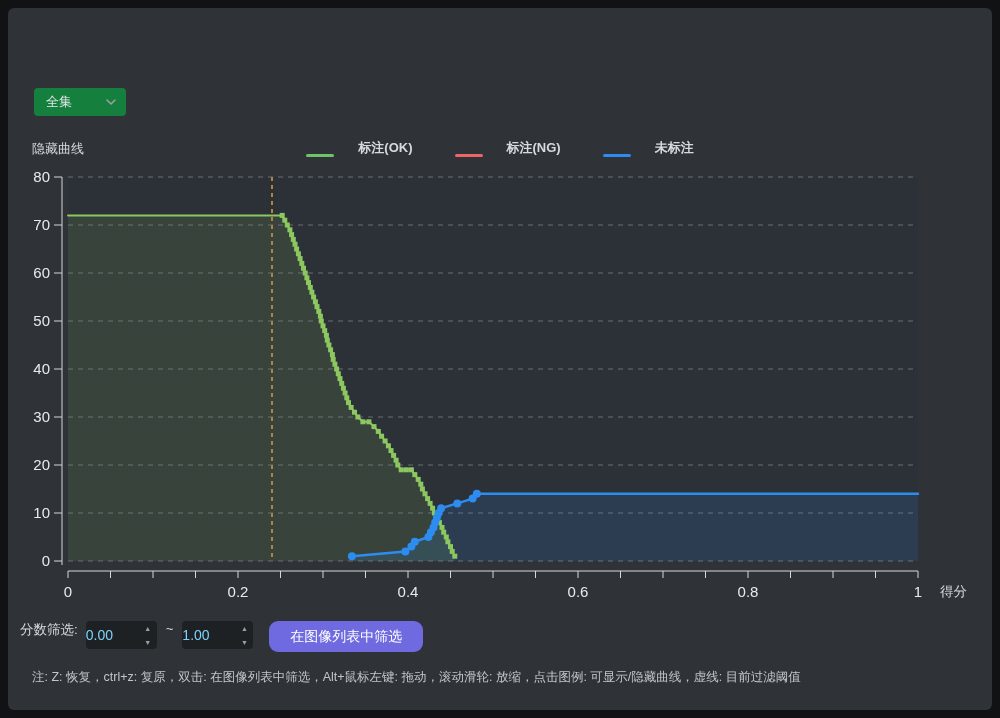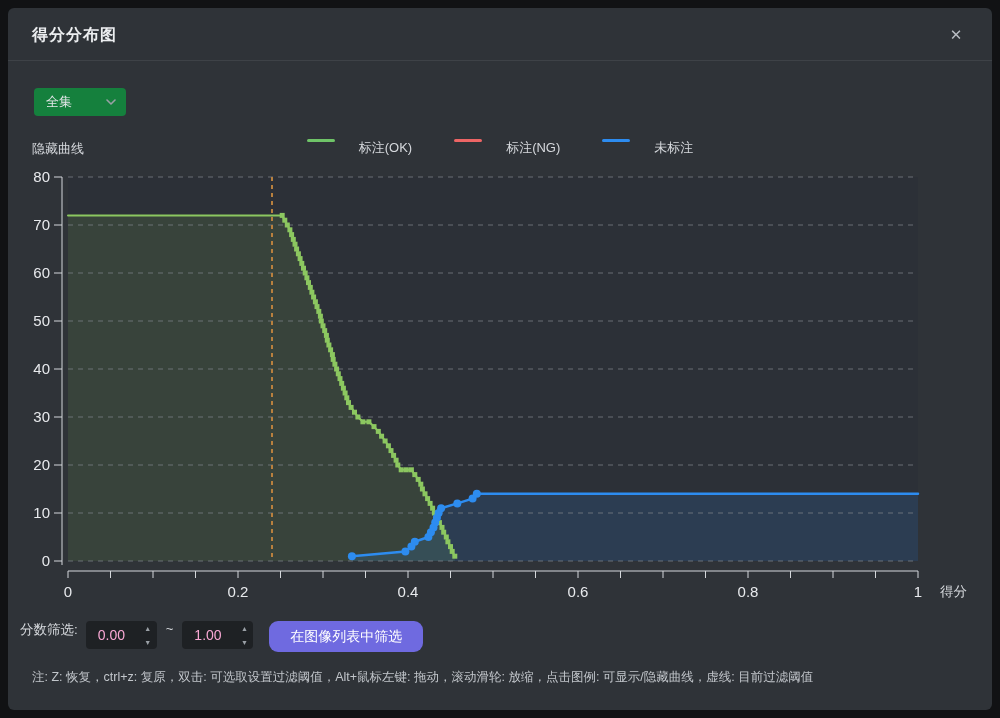--- a/index.html
+++ b/index.html
@@ -5,43 +5,39 @@
   * { margin:0; padding:0; box-sizing:border-box; }
   html,body { width:1000px; height:718px; background:#111214; font-family:"Liberation Sans","DejaVu Sans",sans-serif; overflow:hidden; }
   .modal { position:absolute; left:8px; top:8px; width:984px; height:702px; background:#2f3338; border-radius:6px; }
   .modal-header { position:absolute; top:0; left:0; right:0; height:53px; border-bottom:1px solid #3e4247; }
   .modal-title { position:absolute; left:24px; top:0; line-height:53px; font-size:16px; font-weight:700; color:#eceef0; letter-spacing:1px; }
   .close-btn { position:absolute; right:20px; top:0; width:32px; height:53px; line-height:53px; text-align:center; color:#b9bdc3; font-size:15px; cursor:pointer; }
   .dataset-select { position:absolute; left:26px; top:80px; width:92px; height:28px; background:#15803d; border-radius:4px; display:flex; align-items:center; justify-content:space-between; padding:0 10px 0 12px; cursor:pointer; }
   .dataset-select .val { color:#e4e6e9; font-size:13px; }
   .y-title { position:absolute; left:24px; top:132px; font-size:13px; color:#d6d9dd; }
   .legend { position:absolute; left:0; right:0; top:131px; display:flex; justify-content:center; gap:42px; }
-  .legend-item { display:flex; align-items:flex-start; gap:24px; cursor:pointer; }
+  .legend-item { display:flex; align-items:flex-end; gap:24px; cursor:pointer;font-weight:bold; }
   .legend-line { width:28px; height:3px; border-radius:2px; }
   .legend-label { font-size:13px; color:#d6d9dd; }
   svg.chart { position:absolute; left:0; top:0; }
   .filter-row { position:absolute; left:12px; top:613px; display:flex; align-items:flex-start; }
   .filter-label { font-size:13.5px; color:#d6d9dd; margin-right:8px; }
   .num-input { width:71px; height:28px; background:#1e2124; border-radius:4px; display:flex; align-items:stretch; overflow:hidden; }
-  .num-input input { flex:1; min-width:0; background:transparent; border:none; outline:none; color:#f9a8d4; font-size:14px; padding-left:12px; font-family:"Liberation Sans",sans-serif; }
+  .num-input input { flex:1; min-width:0; background:transparent; border:none; outline:none; color:#7dd3fc; font-size:14px; padding-left:0; font-family:"Liberation Sans",sans-serif; }
   .spinner { width:18px; display:flex; flex-direction:column; }
   .spinner span { flex:1; display:flex; align-items:center; justify-content:center; font-size:7px; color:#9aa0a6; cursor:pointer; }
   .tilde { color:#d6d9dd; font-size:13px; margin:0 9px; }
   .filter-btn { margin-left:16px; height:31px; padding:0 21px; background:#6f6ae0; border:none; border-radius:9px; color:#ffffff; font-size:14px; cursor:pointer; font-family:"Liberation Sans",sans-serif; }
   .footnote { position:absolute; left:24px; top:661px; font-size:12.5px; color:#c2c6cb; white-space:nowrap; }
 </style>
 </head>
 <body>
 
 <div class="modal">
 
-  <div class="modal-header">
-    <div class="modal-title">得分分布图</div>
-    <div class="close-btn">✕</div>
-  </div>
 
   <div class="dataset-select">
     <span class="val">全集</span>
     <svg width="10" height="6" viewBox="0 0 10 6">
       <polyline points="1,1 5,5 9,1" fill="none" stroke="#9aa0a6" stroke-width="1.6" stroke-linecap="round" stroke-linejoin="round"></polyline>
     </svg>
   </div>
 
   <div class="y-title">隐藏曲线</div>
 
@@ -228,15 +224,15 @@
     <div class="num-input">
       <input value="1.00" style="">
       <div class="spinner">
         <span>▲</span>
         <span>▼</span>
       </div>
     </div>
     <button class="filter-btn">在图像列表中筛选</button>
   </div>
 
-  <div class="footnote">注: Z: 恢复，ctrl+z: 复原，双击: 可选取设置过滤阈值，Alt+鼠标左键: 拖动，滚动滑轮: 放缩，点击图例: 可显示/隐藏曲线，虚线: 目前过滤阈值</div>
+  <div class="footnote">注: Z: 恢复，ctrl+z: 复原，双击: 在图像列表中筛选，Alt+鼠标左键: 拖动，滚动滑轮: 放缩，点击图例: 可显示/隐藏曲线，虚线: 目前过滤阈值</div>
 
 </div>
 
 </body></html>

